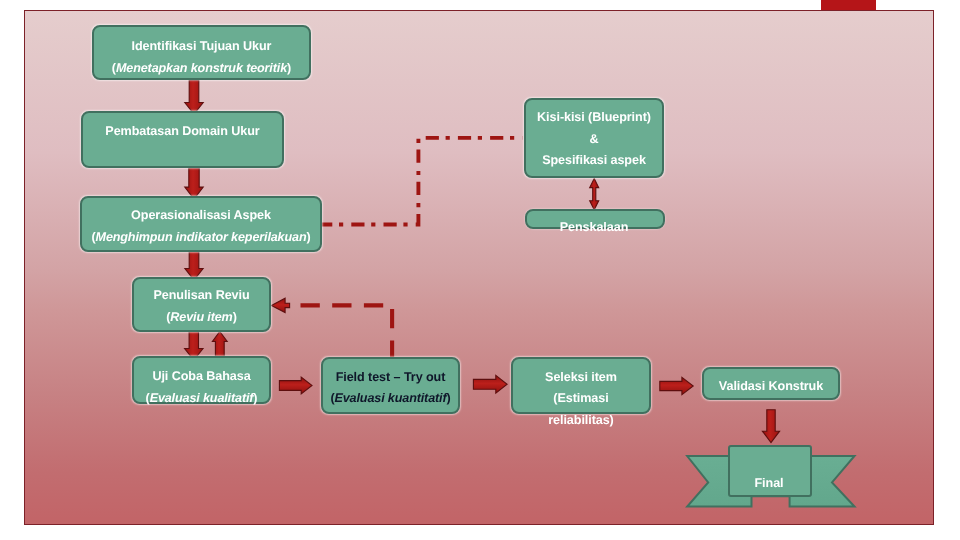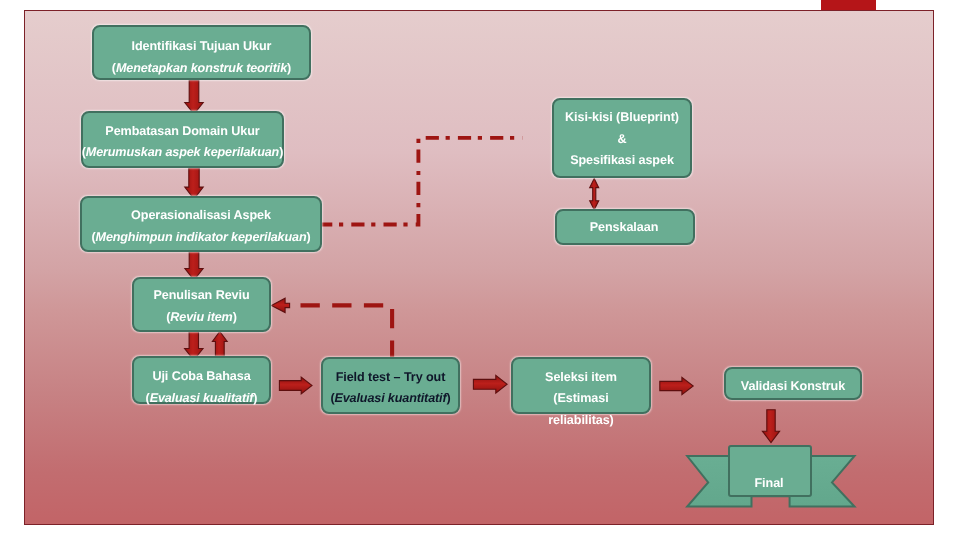--- a/index.html
+++ b/index.html
@@ -74,21 +74,20 @@
     </g>
   </svg>
 
   <div class="box" style="left: 67px; top: 14px; width: 219px; height: 55px; background-color: rgb(106, 173, 146); border-color: rgb(65, 112, 95); color: rgb(255, 255, 255);">
     <span class="tl" style="top:12.6px">Identifikasi Tujuan Ukur</span>
     <span class="tl" style="top:34.9px"><span>(</span><span class="it">Menetapkan konstruk teoritik</span><span>)</span></span>
   </div>
 
   <div class="box" style="left: 56px; top: 100px; width: 203px; height: 57px; background-color: rgb(106, 173, 146); border-color: rgb(65, 112, 95); color: rgb(255, 255, 255);">
     <span class="tl" style="top:11.7px">Pembatasan Domain Ukur</span>
-    <span class="tl" style="top:33.3px"><span>(</span><span class="it">Merumuskan aspek keperilakuan</span><span>)</span></span>
   </div>
 
   <div class="box" style="left: 55px; top: 185px; width: 242px; height: 56px; background-color: rgb(106, 173, 146); border-color: rgb(65, 112, 95); color: rgb(255, 255, 255);">
     <span class="tl" style="top:10.9px">Operasionalisasi Aspek</span>
     <span class="tl" style="top:33.3px"><span>(</span><span class="it">Menghimpun indikator keperilakuan</span><span>)</span></span>
   </div>
 
   <div class="box" style="left: 107px; top: 266px; width: 139px; height: 55px; background-color: rgb(106, 173, 146); border-color: rgb(65, 112, 95); color: rgb(255, 255, 255);">
     <span class="tl" style="top:9.6px">Penulisan Reviu</span>
     <span class="tl" style="top:31.9px"><span>(</span><span class="it">Reviu item</span><span>)</span></span>
@@ -103,31 +102,31 @@
     <span class="tl" style="top:11.5px">Field test – Try out</span>
     <span class="tl" style="top:33.4px"><span>(</span><span class="it">Evaluasi kuantitatif</span><span>)</span></span>
   </div>
 
   <div class="box" style="left: 486px; top: 346px; width: 140px; height: 57px; background-color: rgb(106, 173, 146); border-color: rgb(65, 112, 95); color: rgb(255, 255, 255); padding-left: 45px;">
     <span class="tl" style="top:11.5px">Seleksi item</span>
     <span class="tl" style="top:33.3px">(Estimasi</span>
     <span class="tl" style="top:54.7px">reliabilitas)</span>
   </div>
 
-  <div class="box" style="left: 677px; top: 356px; width: 138px; height: 33px; background-color: rgb(106, 173, 146); border-color: rgb(65, 112, 95); color: rgb(255, 255, 255); margin-left: 22px;">
+  <div class="box" style="left: 677px; top: 356px; width: 138px; height: 33px; background-color: rgb(106, 173, 146); border-color: rgb(65, 112, 95); color: rgb(255, 255, 255);">
     <span class="tl" style="top:10.7px">Validasi Konstruk</span>
   </div>
 
-  <div class="box" style="left: 499px; top: 87px; width: 140px; height: 80px; background-color: rgb(106, 173, 146); border-color: rgb(65, 112, 95); color: rgb(255, 255, 255); margin-left: 28px;">
+  <div class="box" style="left: 499px; top: 87px; width: 140px; height: 80px; background-color: rgb(106, 173, 146); border-color: rgb(65, 112, 95); color: rgb(255, 255, 255);">
     <span class="tl" style="top:10.8px">Kisi-kisi (Blueprint)</span>
     <span class="tl" style="top:33.3px">&amp;</span>
     <span class="tl" style="top:54.4px">Spesifikasi aspek</span>
   </div>
 
-  <div class="box" style="left: 500px; top: 198px; width: 140px; height: 36px; background-color: rgb(106, 173, 146); border-color: rgb(65, 112, 95); color: rgb(255, 255, 255); margin-left: 30px;">
+  <div class="box" style="left: 500px; top: 198px; width: 140px; height: 20px; background-color: rgb(106, 173, 146); border-color: rgb(65, 112, 95); color: rgb(255, 255, 255);">
     <span class="tl" style="top:9.7px;margin-left:-2px">Penskalaan</span>
   </div>
 
   <div class="box" style="left: 703px; top: 433.6px; width: 84px; height: 52px; border-radius: 3px; box-shadow: none; background-color: rgb(106, 173, 146); border-color: rgb(65, 112, 95); color: rgb(255, 255, 255);">
     <span class="tl" style="top:30.3px;margin-left:-2px">Final</span>
   </div>
 
   </div>
 </div>
 

